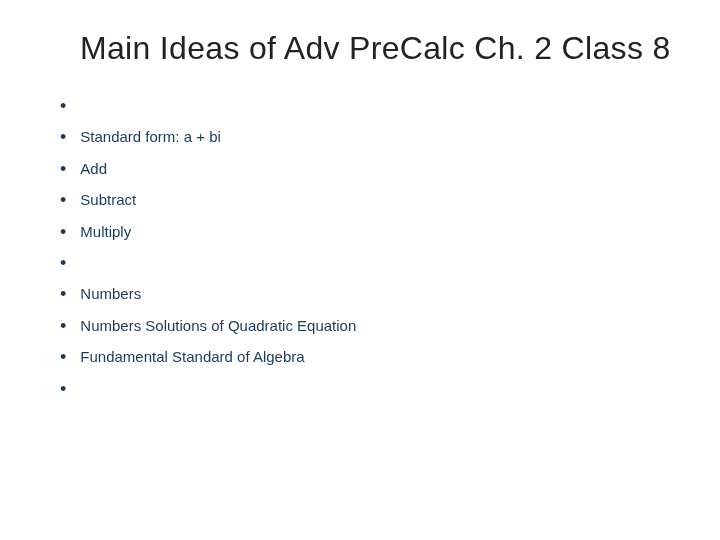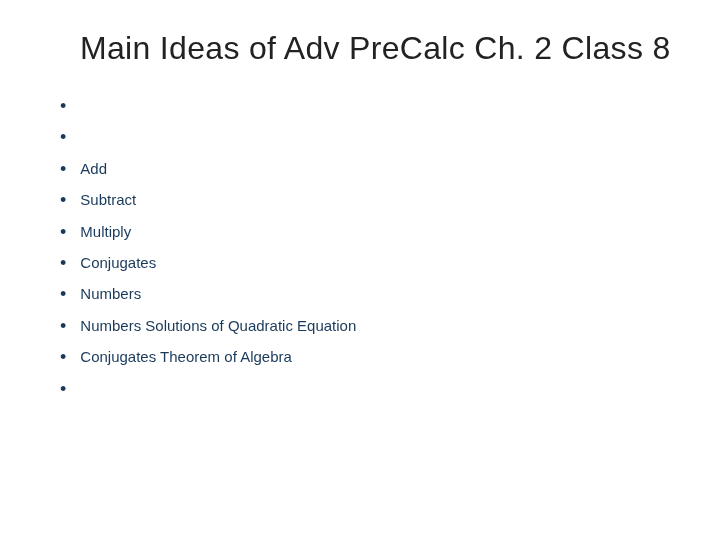--- a/index.html
+++ b/index.html
@@ -65,46 +65,46 @@
 <body>
 
 <div class="page">
   <h1 class="title">Main Ideas of Adv PreCalc Ch. 2 Class 8</h1>
   <ul class="bullet-list" id="bullet-list-container">
   <li>
         <span class="bullet-dot">•</span>
       </li>
       <li>
         <span class="bullet-dot">•</span>
+        <span class="bullet-text">Standard form:  a + bi</span>
       </li>
       <li>
         <span class="bullet-dot">•</span>
         <span class="bullet-text">Add</span>
       </li>
       <li>
         <span class="bullet-dot">•</span>
         <span class="bullet-text">Subtract</span>
       </li>
       <li>
         <span class="bullet-dot">•</span>
         <span class="bullet-text">Multiply</span>
       </li>
       <li>
         <span class="bullet-dot">•</span>
-        <span class="bullet-text">Conjugates</span>
       </li>
       <li>
         <span class="bullet-dot">•</span>
         <span class="bullet-text">Numbers</span>
       </li>
       <li>
         <span class="bullet-dot">•</span>
         <span class="bullet-text">Numbers Solutions of Quadratic Equation</span>
       </li>
       <li>
         <span class="bullet-dot">•</span>
-        <span class="bullet-text">Conjugates Theorem of Algebra</span>
+        <span class="bullet-text">Fundamental Standard of Algebra</span>
       </li>
       <li>
         <span class="bullet-dot">•</span>
       </li>
     </ul>
 </div>
 
 </body></html>

